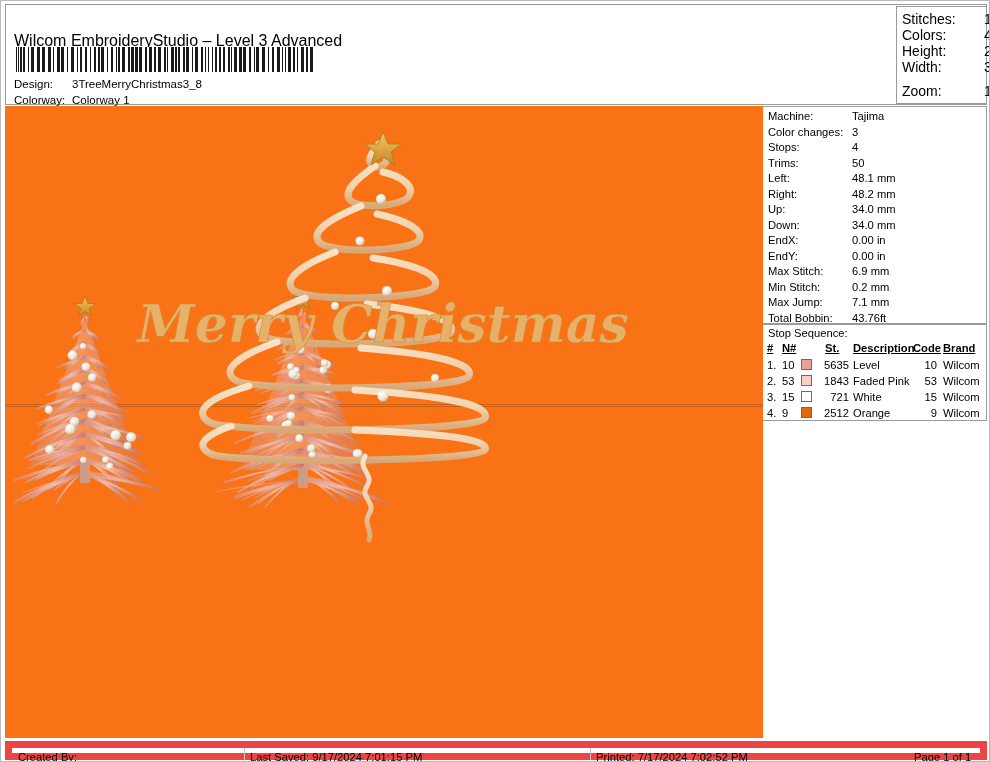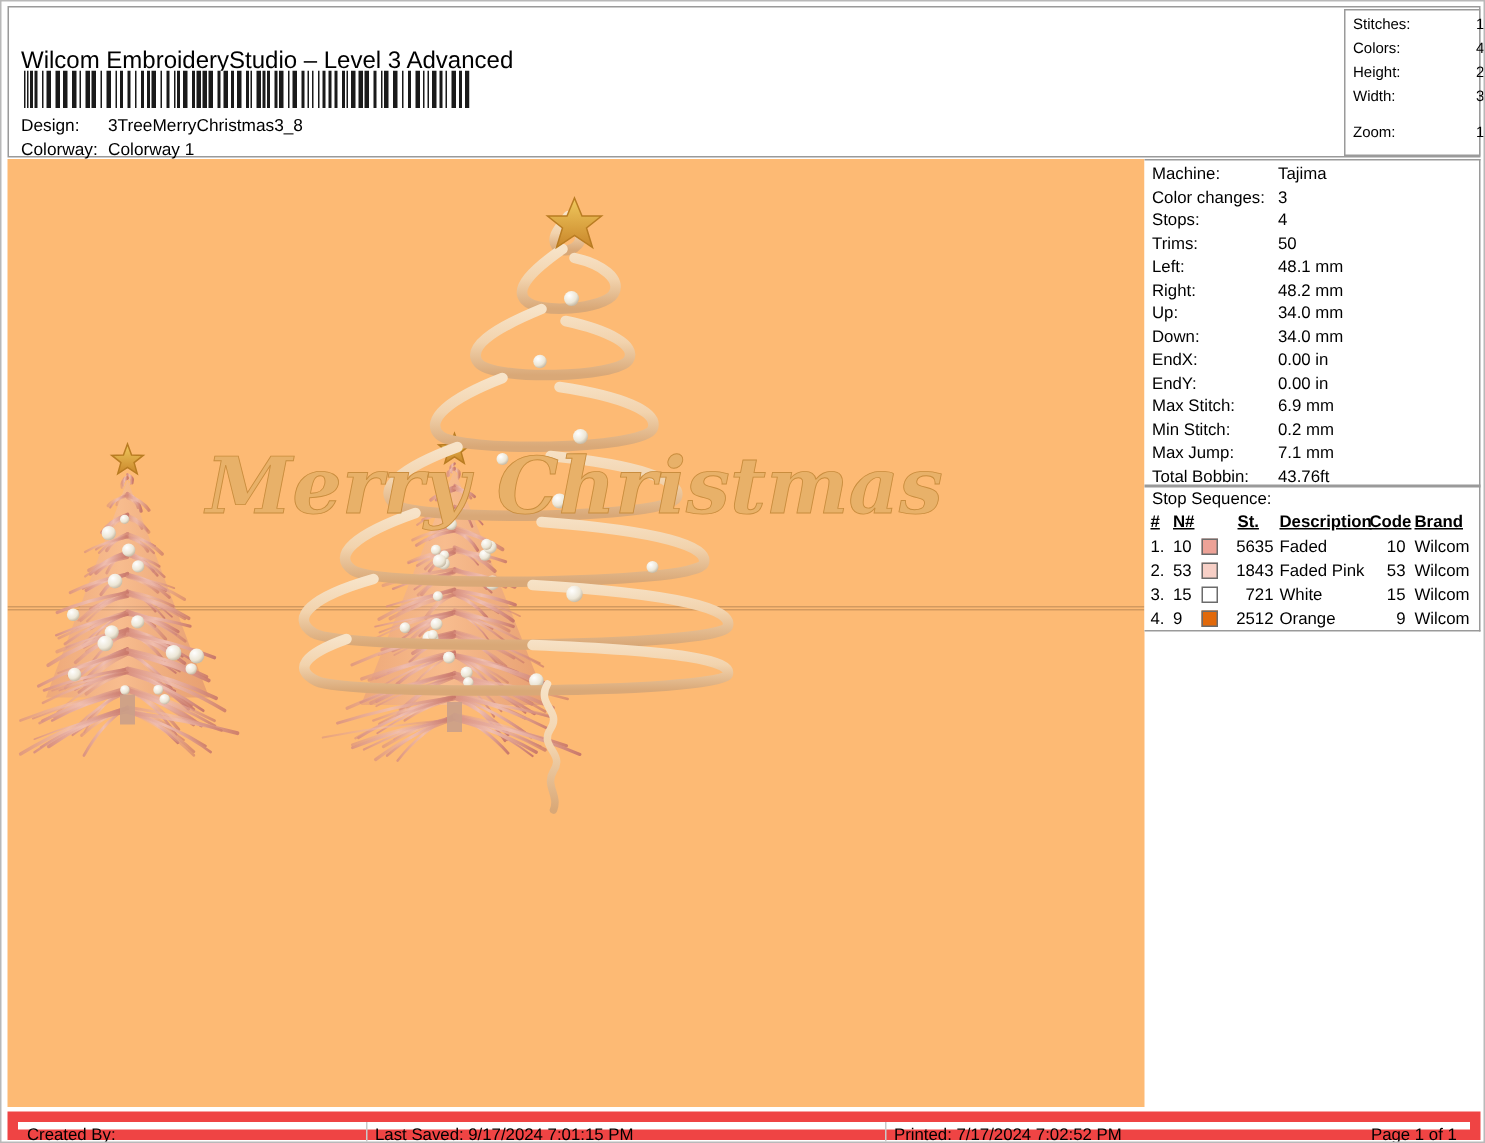--- a/index.html
+++ b/index.html
@@ -65,34 +65,34 @@
     position: absolute;
     left: 890px; top: 1px;
     width: 91px; height: 98px;
     box-sizing: border-box;
     border: 1px solid #9a9a9a;
     background: #fff;
   }
   #infobox .irow {
     position: absolute;
     left: 5px;
-    font-size: 10px;
+    font-size: 14px;
     color: #000;
     white-space: nowrap;
     width: 82px;
   }
   #infobox .ilabel { float: left; }
   #infobox .ivalue { position: absolute; left: 48px; top: 0; margin-left: 34px; }
 
   
   #canvas {
     position: absolute;
     left: 4px; top: 105px;
     width: 758px; height: 632px;
-    background: #fdba74;
+    background: #f97316;
     overflow: hidden;
   }
   #canvas .hline {
     position: absolute;
     left: 0; width: 100%;
     height: 1px;
     background: rgba(0,0,0,0.17);
   }
   #artwork {
     position: absolute;
@@ -812,21 +812,21 @@
       <span class="h-desc">Description</span>
       <span class="h-code">Code</span>
       <span class="h-brand">Brand</span>
     </div>
     <div id="ss-body">
         <div class="ss-row" style="top: 34px;">
           <span class="sw c-sw" style="background: rgb(237, 162, 151);"></span>
           <span class="c-num">1.</span>
           <span class="c-n">10</span>
           <span class="c-st">5635</span>
-          <span class="c-desc">Faded</span>
+          <span class="c-desc">Level</span>
           <span class="c-code">10</span>
           <span class="c-brand">Wilcom</span>
         </div>
         <div class="ss-row" style="top: 50px;">
           <span class="sw c-sw" style="background: rgb(247, 207, 198);"></span>
           <span class="c-num">2.</span>
           <span class="c-n">53</span>
           <span class="c-st">1843</span>
           <span class="c-desc">Faded Pink</span>
           <span class="c-code">53</span>

